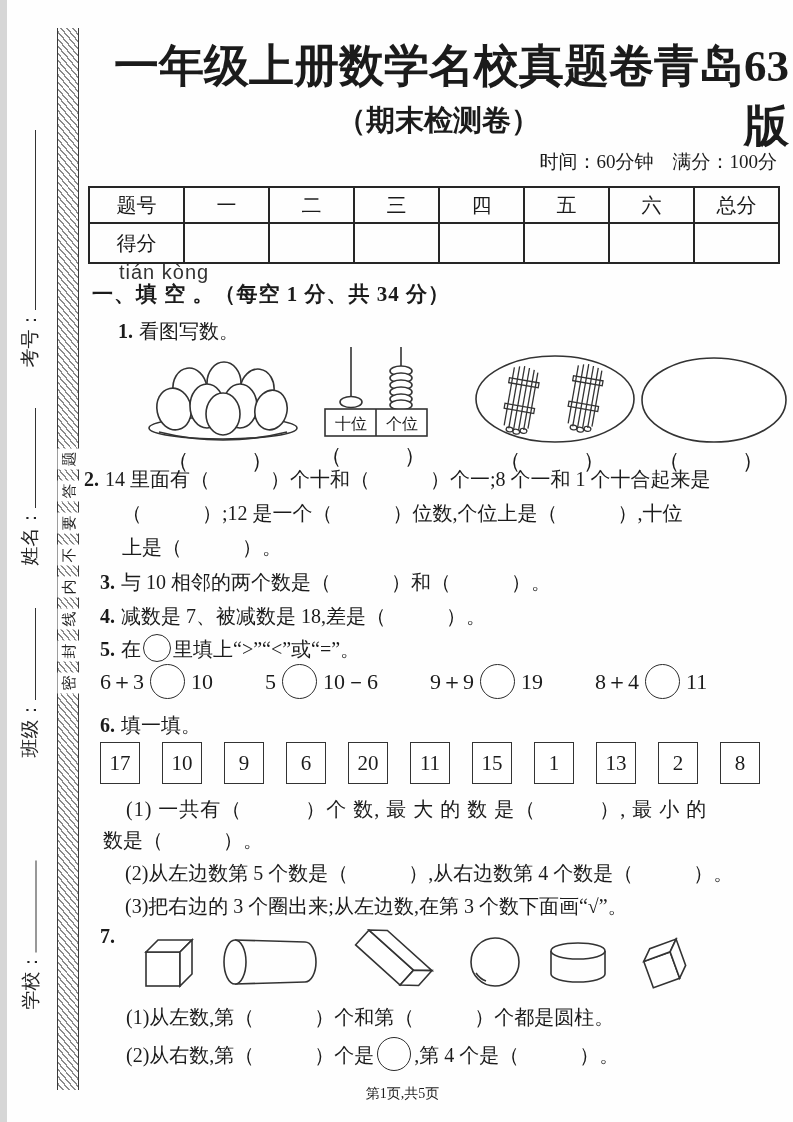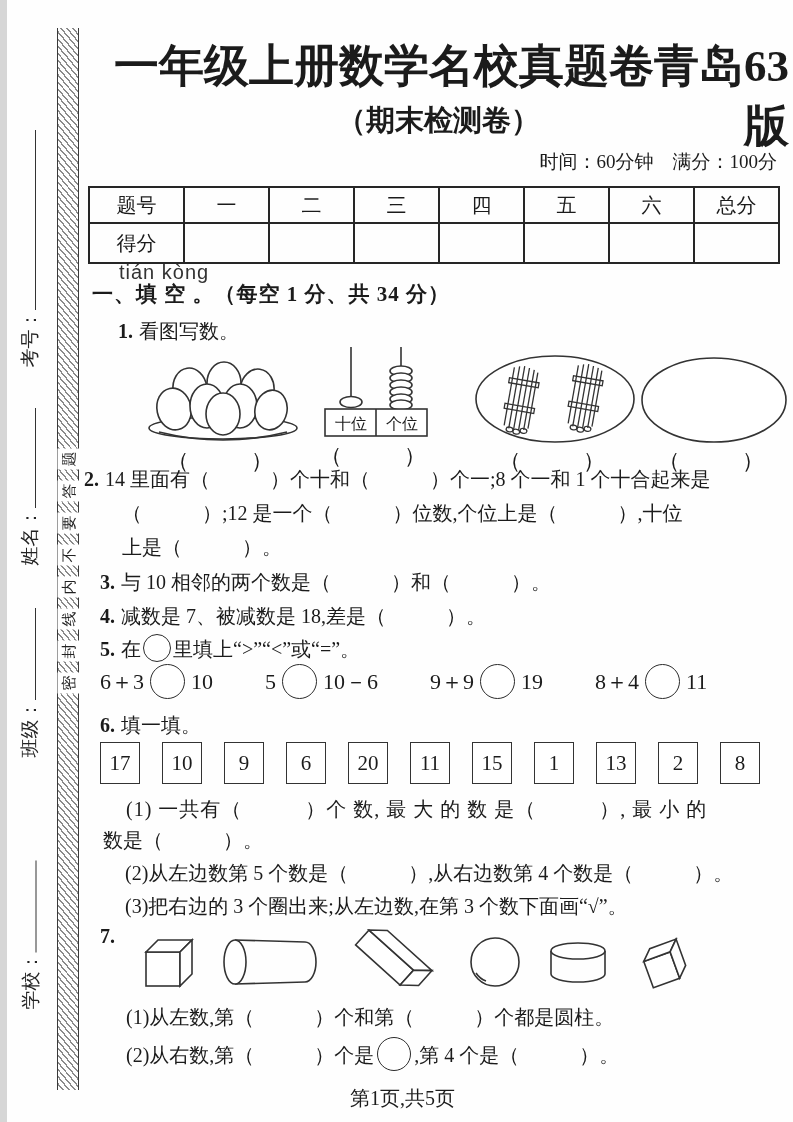--- a/index.html
+++ b/index.html
@@ -55,21 +55,21 @@
   .num-box{width:38px;height:40px;border:1.9px solid #333;display:flex;align-items:center;
            justify-content:center;font-size:21px;background:#fff;}
 
   
   .shape-row{position:absolute;left:138px;top:924px;width:560px;display:flex;align-items:center;
              justify-content:space-between;height:76px;}
   .shape-row svg{display:block;}
   .sphere-blank{display:inline-block;width:32px;height:32px;border:1.7px solid #2b2b2b;border-radius:50%;
                 vertical-align:-9px;margin:0 3px;background:#fff;}
 
-  .footer{position:absolute;left:0;right:0;top:1085px;text-align:center;font-size:20px;padding-left:12px;}
+  .footer{position:absolute;left:0;right:0;top:1085px;text-align:center;font-size:14px;padding-left:12px;}
   svg .st{fill:none;stroke:#333;stroke-width:1.6;}
   svg .stw{fill:#fff;stroke:#333;stroke-width:1.6;}
 </style>
 </head>
 <body>
 
 <div class="page">
   <div class="scan-edge"></div>
 
   <div class="side-field" style="width:270px;left:-105px;top:236px;">

